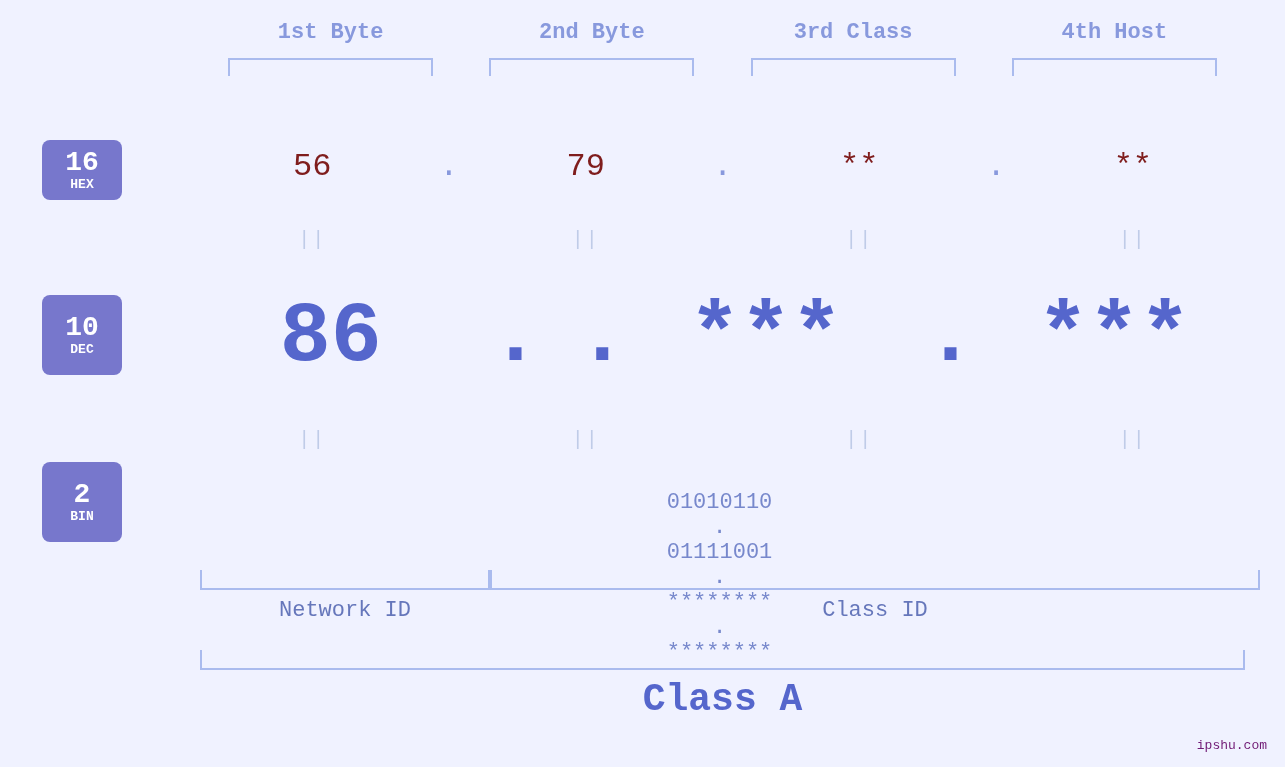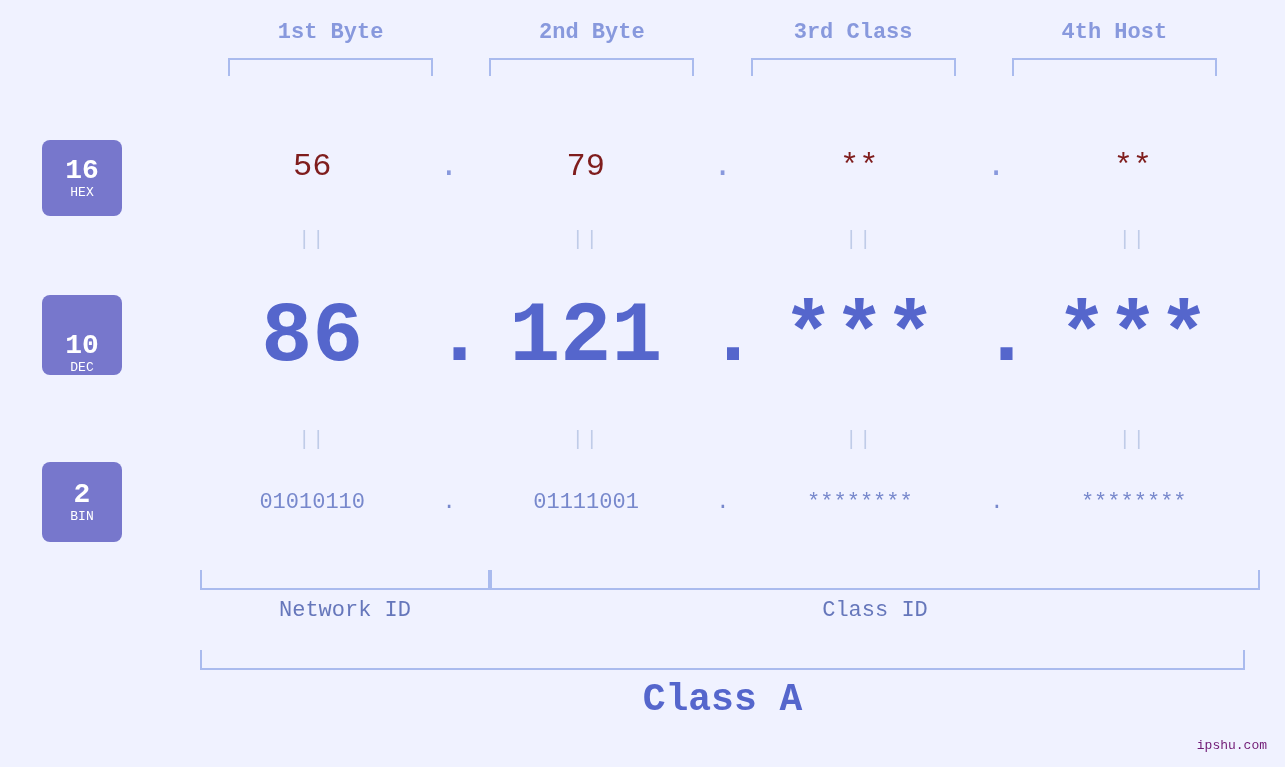--- a/index.html
+++ b/index.html
@@ -57,40 +57,40 @@
 
     
     .badge-hex {
       position: absolute;
       top: 140px;
       left: 42px;
       background: #7777cc;
       color: white;
       border-radius: 8px;
       width: 80px;
-      height: 76px;
+      height: 60px;
       display: flex;
       flex-direction: column;
       align-items: center;
       justify-content: center;
     }
 
     .badge-dec {
       position: absolute;
       top: 295px;
       left: 42px;
       background: #7777cc;
       color: white;
       border-radius: 8px;
       width: 80px;
       height: 80px;
       display: flex;
       flex-direction: column;
       align-items: center;
-      justify-content: flex-end;
+      justify-content: center;
     }
 
     .badge-bin {
       position: absolute;
       top: 462px;
       left: 42px;
       background: #7777cc;
       color: white;
       border-radius: 8px;
       width: 80px;
@@ -102,21 +102,21 @@
     }
 
     .badge-num {
       font-size: 28px;
       font-weight: bold;
       line-height: 1;
     }
 
     .badge-lbl {
       font-size: 13px;
-      font-weight: normal;
+      font-weight: bold;
     }
 
     
     
     .hex-row {
       position: absolute;
       top: 148px;
       left: 200px;
       right: 40px;
       display: flex;
@@ -199,24 +199,25 @@
       display: flex;
       align-items: center;
       justify-content: space-around;
     }
 
     
     .bin-row {
       position: absolute;
       top: 490px;
       left: 200px;
-      right: 39px;
-      display: flex;
-      align-items: center;
-      justify-content: space-around;
+      right: 46px;
+      display: flex;
+      align-items: center;
+      justify-content: space-around;
+      flex-direction: column;
     }
 
     .bin-val {
       color: #7788cc;
       font-size: 22px;
       width: 205px;
       text-align: center;
     }
 
     .bin-dot {
@@ -352,21 +353,20 @@
     <div class="eq-cell">||</div>
     <div class="eq-spacer"></div>
     <div class="eq-cell">||</div>
     <div class="eq-spacer"></div>
     <div class="eq-cell">||</div>
   </div>
 
   <div class="dec-row">
     <div class="dec-val">86</div>
     <div class="dec-dot">.</div>
-    <div class="dec-val">121</div>
     <div class="dec-dot">.</div>
     <div class="dec-val">***</div>
     <div class="dec-dot">.</div>
     <div class="dec-val">***</div>
   </div>
 
   <div class="eq-row-2">
     <div class="eq-cell">||</div>
     <div class="eq-spacer"></div>
     <div class="eq-cell">||</div>

